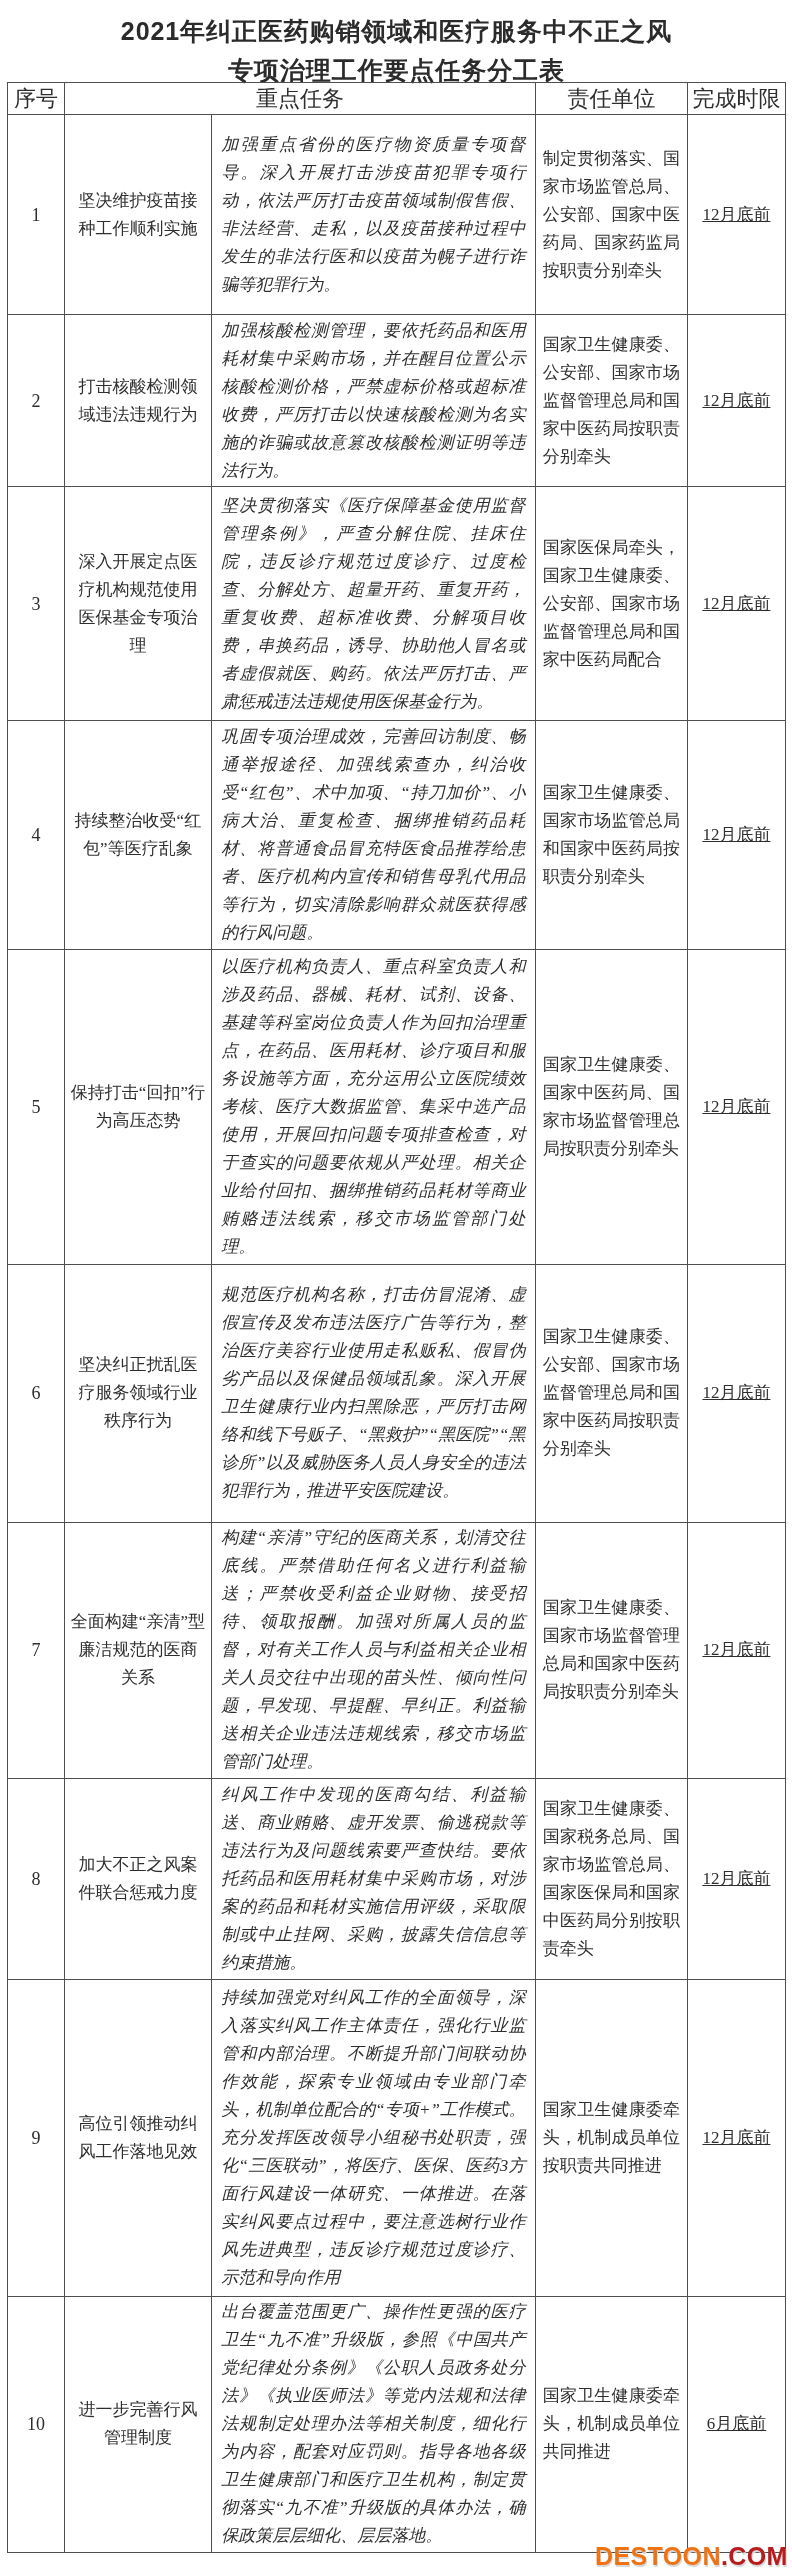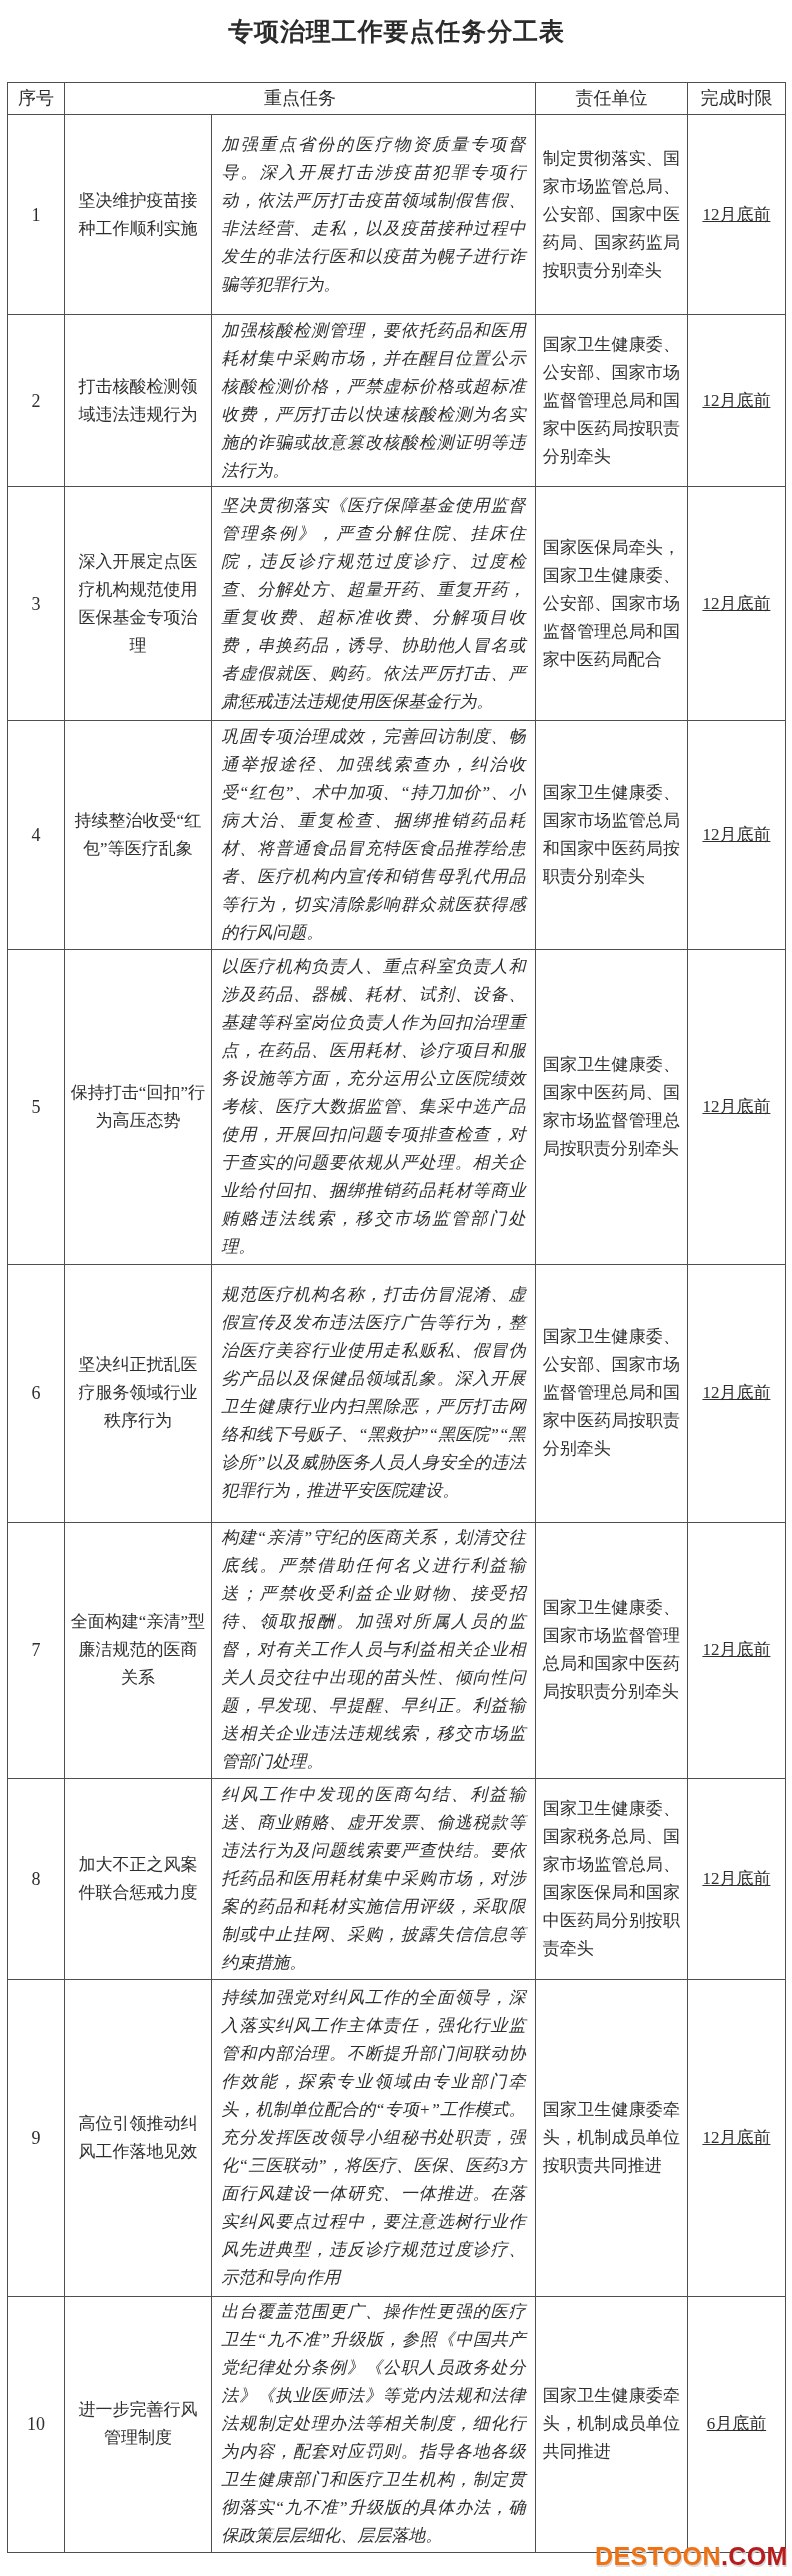--- a/index.html
+++ b/index.html
@@ -6,36 +6,37 @@
   body{width:793px;height:2576px;position:relative;font-family:"Liberation Serif",serif;color:#2e2e2e;}
   .page{position:absolute;inset:0;background:#ffffff;}
   .title{position:absolute;top:12px;left:0;width:793px;text-align:center;
          font-family:"Liberation Sans",sans-serif;font-weight:bold;font-size:25px;
          line-height:39px;color:#2b2b2b;letter-spacing:0.9px;}
   table.task-table{position:absolute;left:6.9px;top:82px;width:777px;
          border-collapse:collapse;table-layout:fixed;
          border:1.7px solid #4f4f4f;}
   td{border:1.3px solid #4f4f4f;vertical-align:middle;overflow:hidden;
      font-size:17px;line-height:28px;color:#2e2e2e;}
-  tr.header-row td{text-align:center;font-size:18px;height:31px;line-height:31px;padding:0;}
+  tr.header-row td{text-align:center;font-size:22px;height:31px;line-height:31px;padding:0;}
   td.c-no{text-align:center;font-size:18px;font-family:"Liberation Serif",serif;}
   td.c-task{text-align:center;padding:1.7px 5.2px;}
   td.c-detail{text-align:justify;text-align-last:left;padding:1.7px 9.4px;font-style:italic;}
   td.c-unit{text-align:justify;text-align-last:left;padding:1.7px 6.9px;}
   td.c-deadline{text-align:center;padding:0 3.4px;text-decoration:underline;}
   .watermark{position:absolute;top:2542px;right:5.2px;
          font-family:"Liberation Sans",sans-serif;font-weight:bold;font-size:25px;
          letter-spacing:0.4px;text-shadow:0.9px 1.7px 0 #d8d8d8;}
 </style>
 </head>
 <body>
 
 <div class="page">
 
   <div class="title">
+    <div>2021年纠正医药购销领域和医疗服务中不正之风</div>
     <div>专项治理工作要点任务分工表</div>
   </div>
 
   <table class="task-table">
     <colgroup>
       <col style="width:57px">
         <col style="width:147px">
         <col style="width:324px">
         <col style="width:152px">
         <col style="width:98px">

